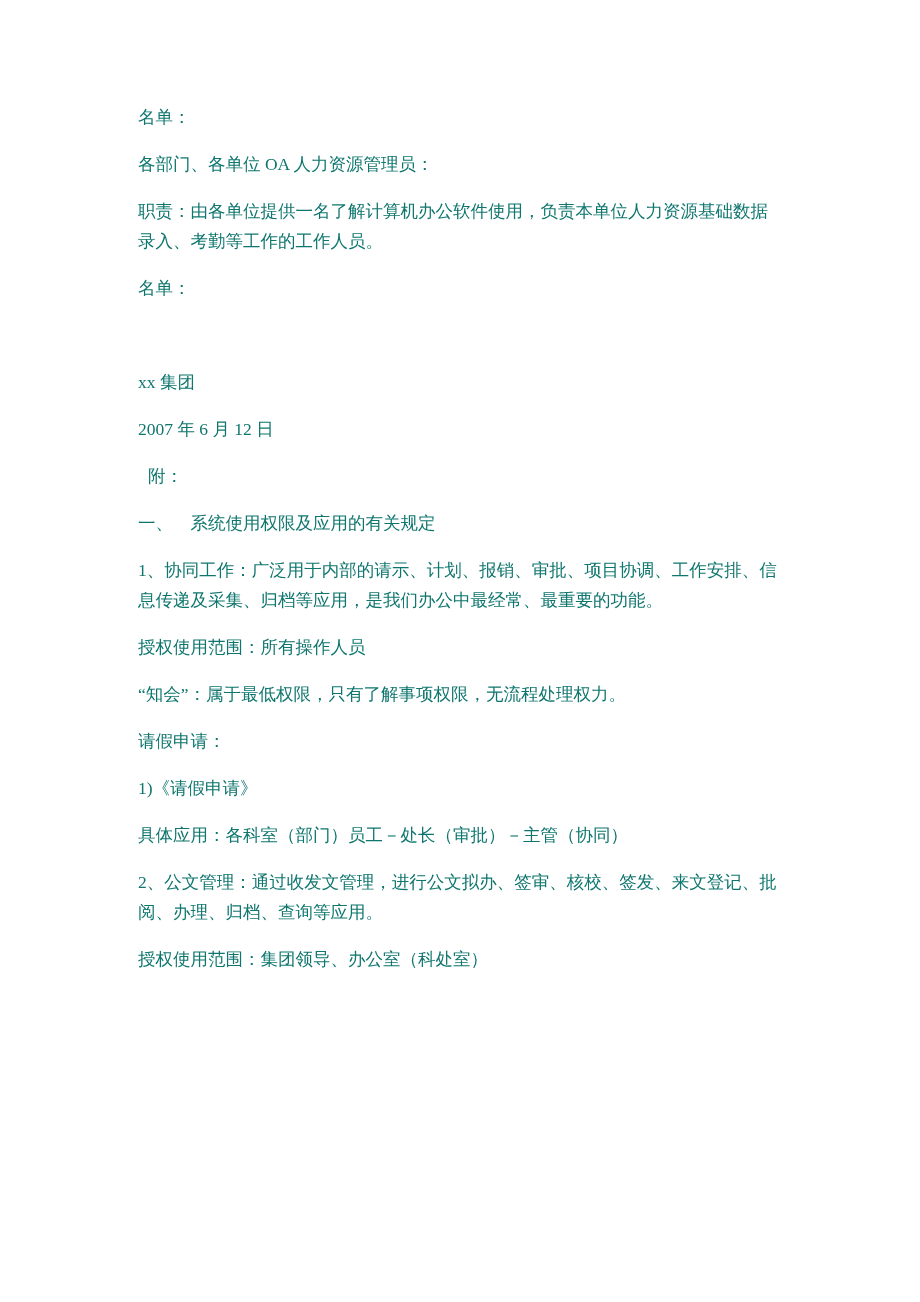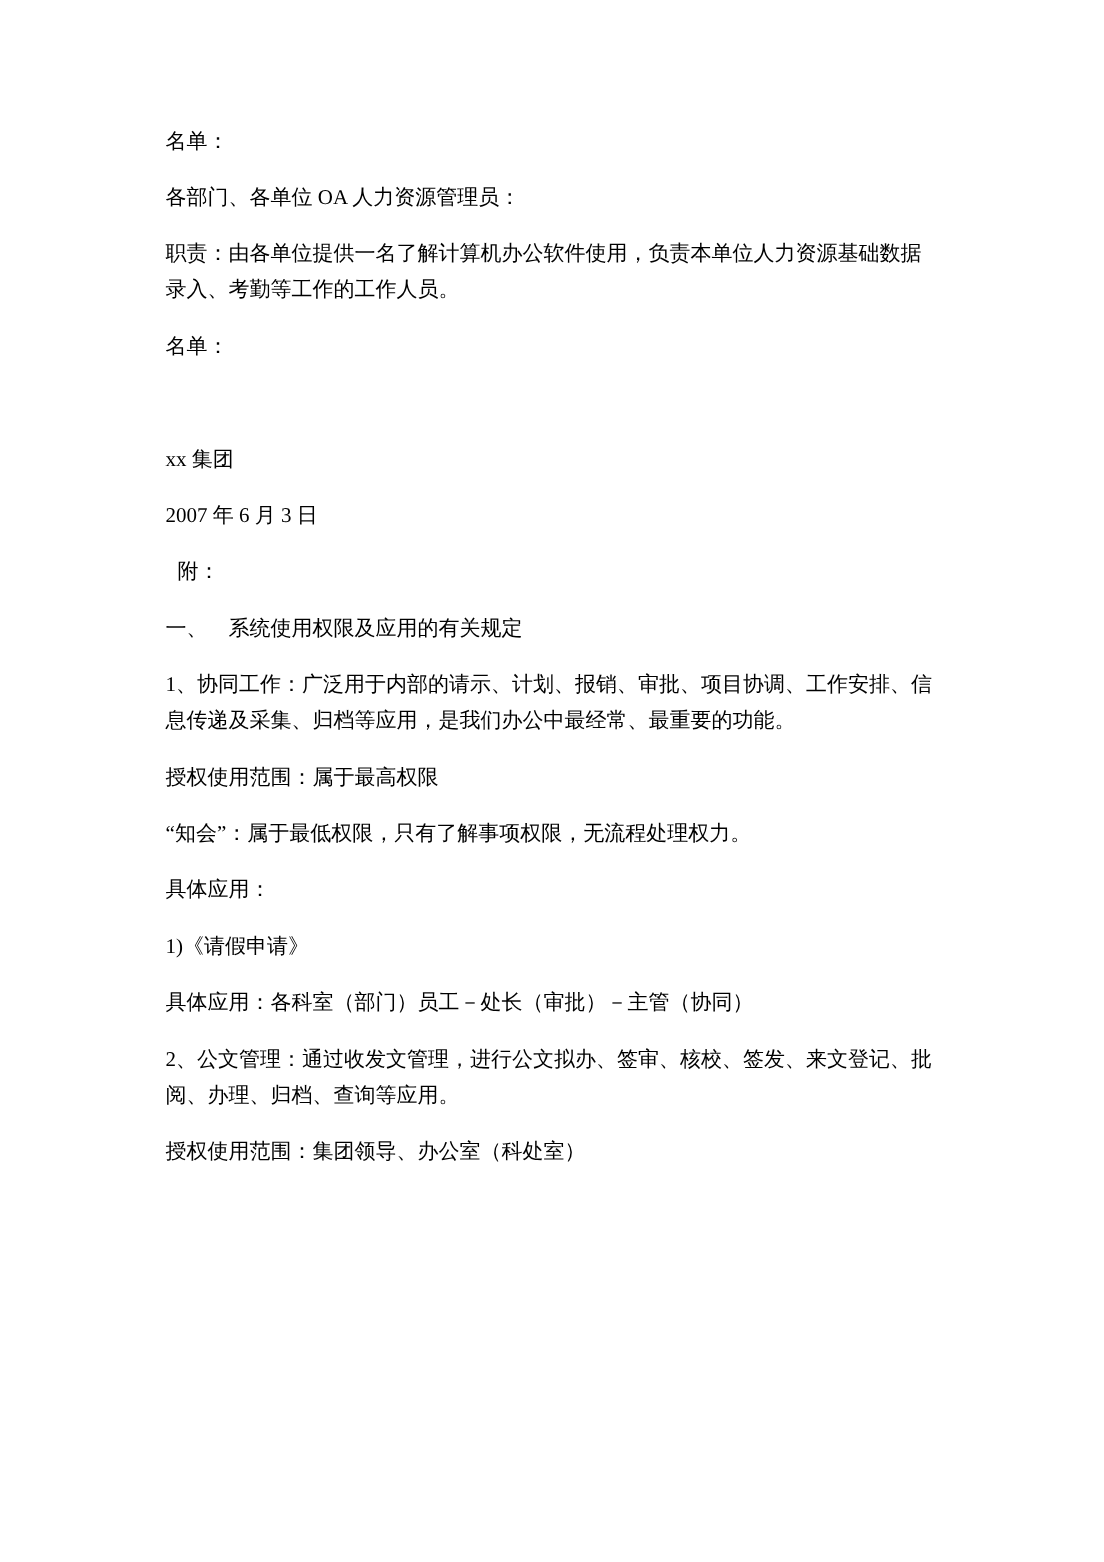--- a/index.html
+++ b/index.html
@@ -12,21 +12,21 @@
     height: 1302px;
     overflow: hidden;
   }
   .page {
     box-sizing: border-box;
     width: 920px;
     height: 1302px;
     background: #ffffff;
     padding: 102px 138px 0 138px;
     font-family: "Liberation Serif", "DejaVu Serif", serif;
-    color: #000000;
+    color: #0f766e;
   }
   .page p {
     margin: 0 0 17px 0;
     font-size: 17.5px;
     line-height: 30px;
     text-align: left;
     white-space: pre-wrap;
     word-break: break-all;
   }
   .center {
@@ -42,24 +42,24 @@
 </head>
 <body>
 
 <div class="page">
   <p>名单：</p>
   <p>各部门、各单位 OA 人力资源管理员：</p>
   <p>职责：由各单位提供一名了解计算机办公软件使用，负责本单位人力资源基础数据录入、考勤等工作的工作人员。</p>
   <p>名单：</p>
   <p class="spacer"></p>
   <p class="center">xx 集团</p>
-  <p class="center">2007 年 6 月 3 日</p>
+  <p class="center">2007 年 6 月 12 日</p>
   <p class="indent-sm">附：</p>
   <p>一、　系统使用权限及应用的有关规定</p>
   <p>1、协同工作：广泛用于内部的请示、计划、报销、审批、项目协调、工作安排、信息传递及采集、归档等应用，是我们办公中最经常、最重要的功能。</p>
-  <p>授权使用范围：属于最高权限</p>
+  <p>授权使用范围：所有操作人员</p>
   <p>“知会”：属于最低权限，只有了解事项权限，无流程处理权力。</p>
-  <p>具体应用：</p>
+  <p>请假申请：</p>
   <p>1)《请假申请》</p>
   <p>具体应用：各科室（部门）员工－处长（审批）－主管（协同）</p>
   <p>2、公文管理：通过收发文管理，进行公文拟办、签审、核校、签发、来文登记、批阅、办理、归档、查询等应用。</p>
   <p>授权使用范围：集团领导、办公室（科处室）</p>
 </div>
 
 </body></html>

